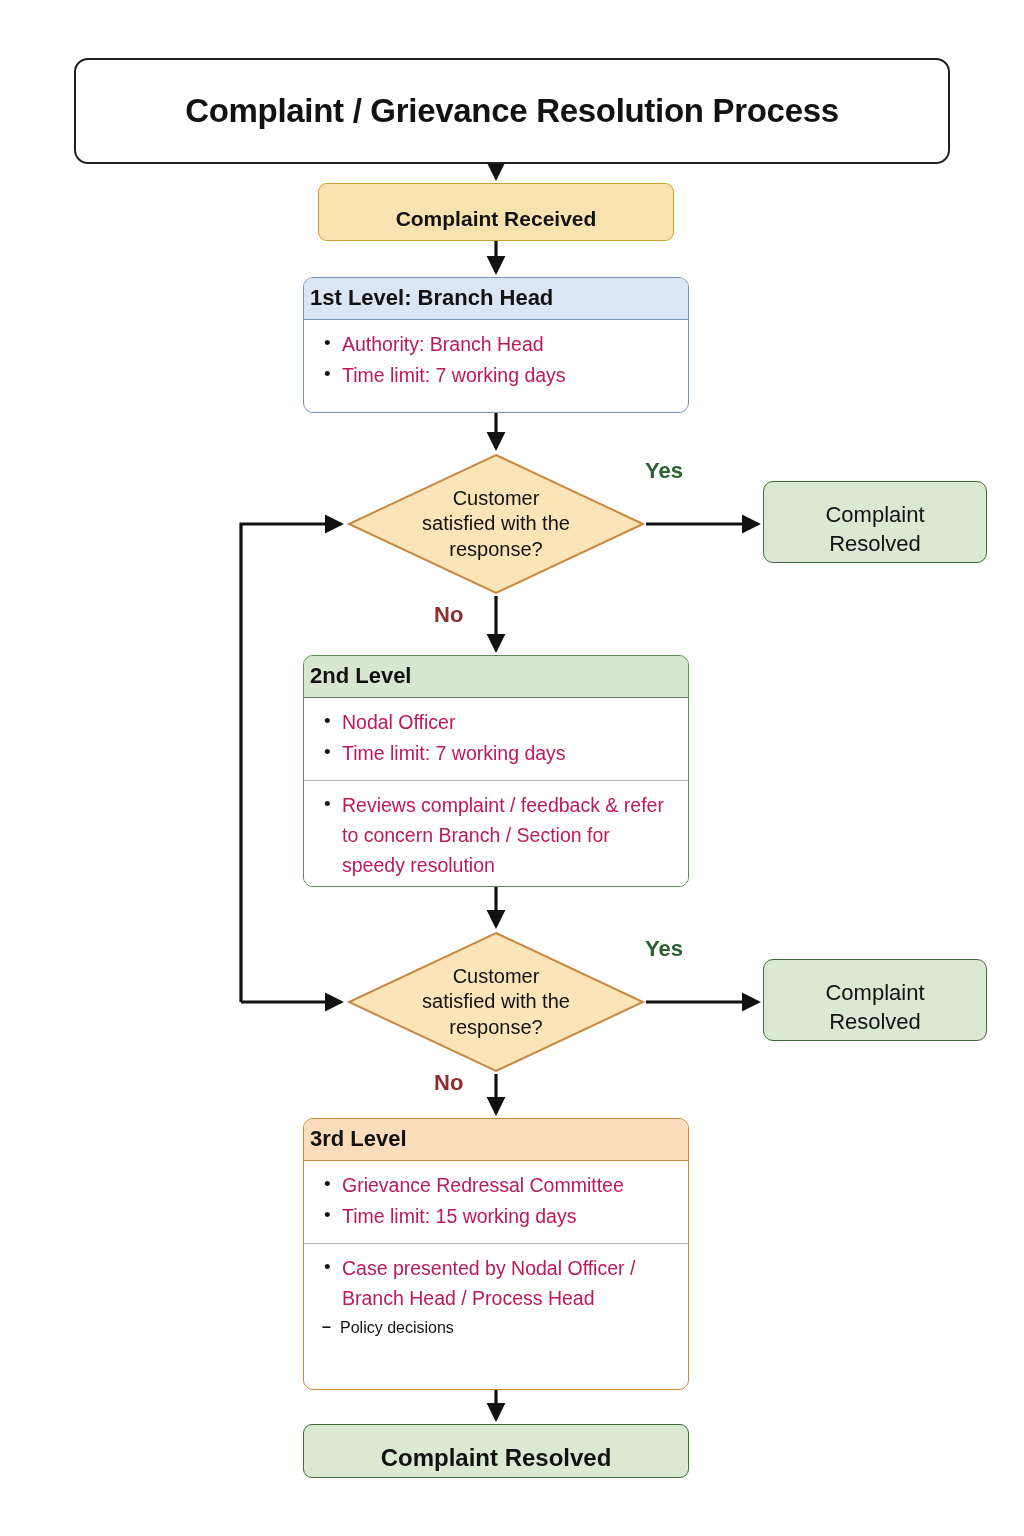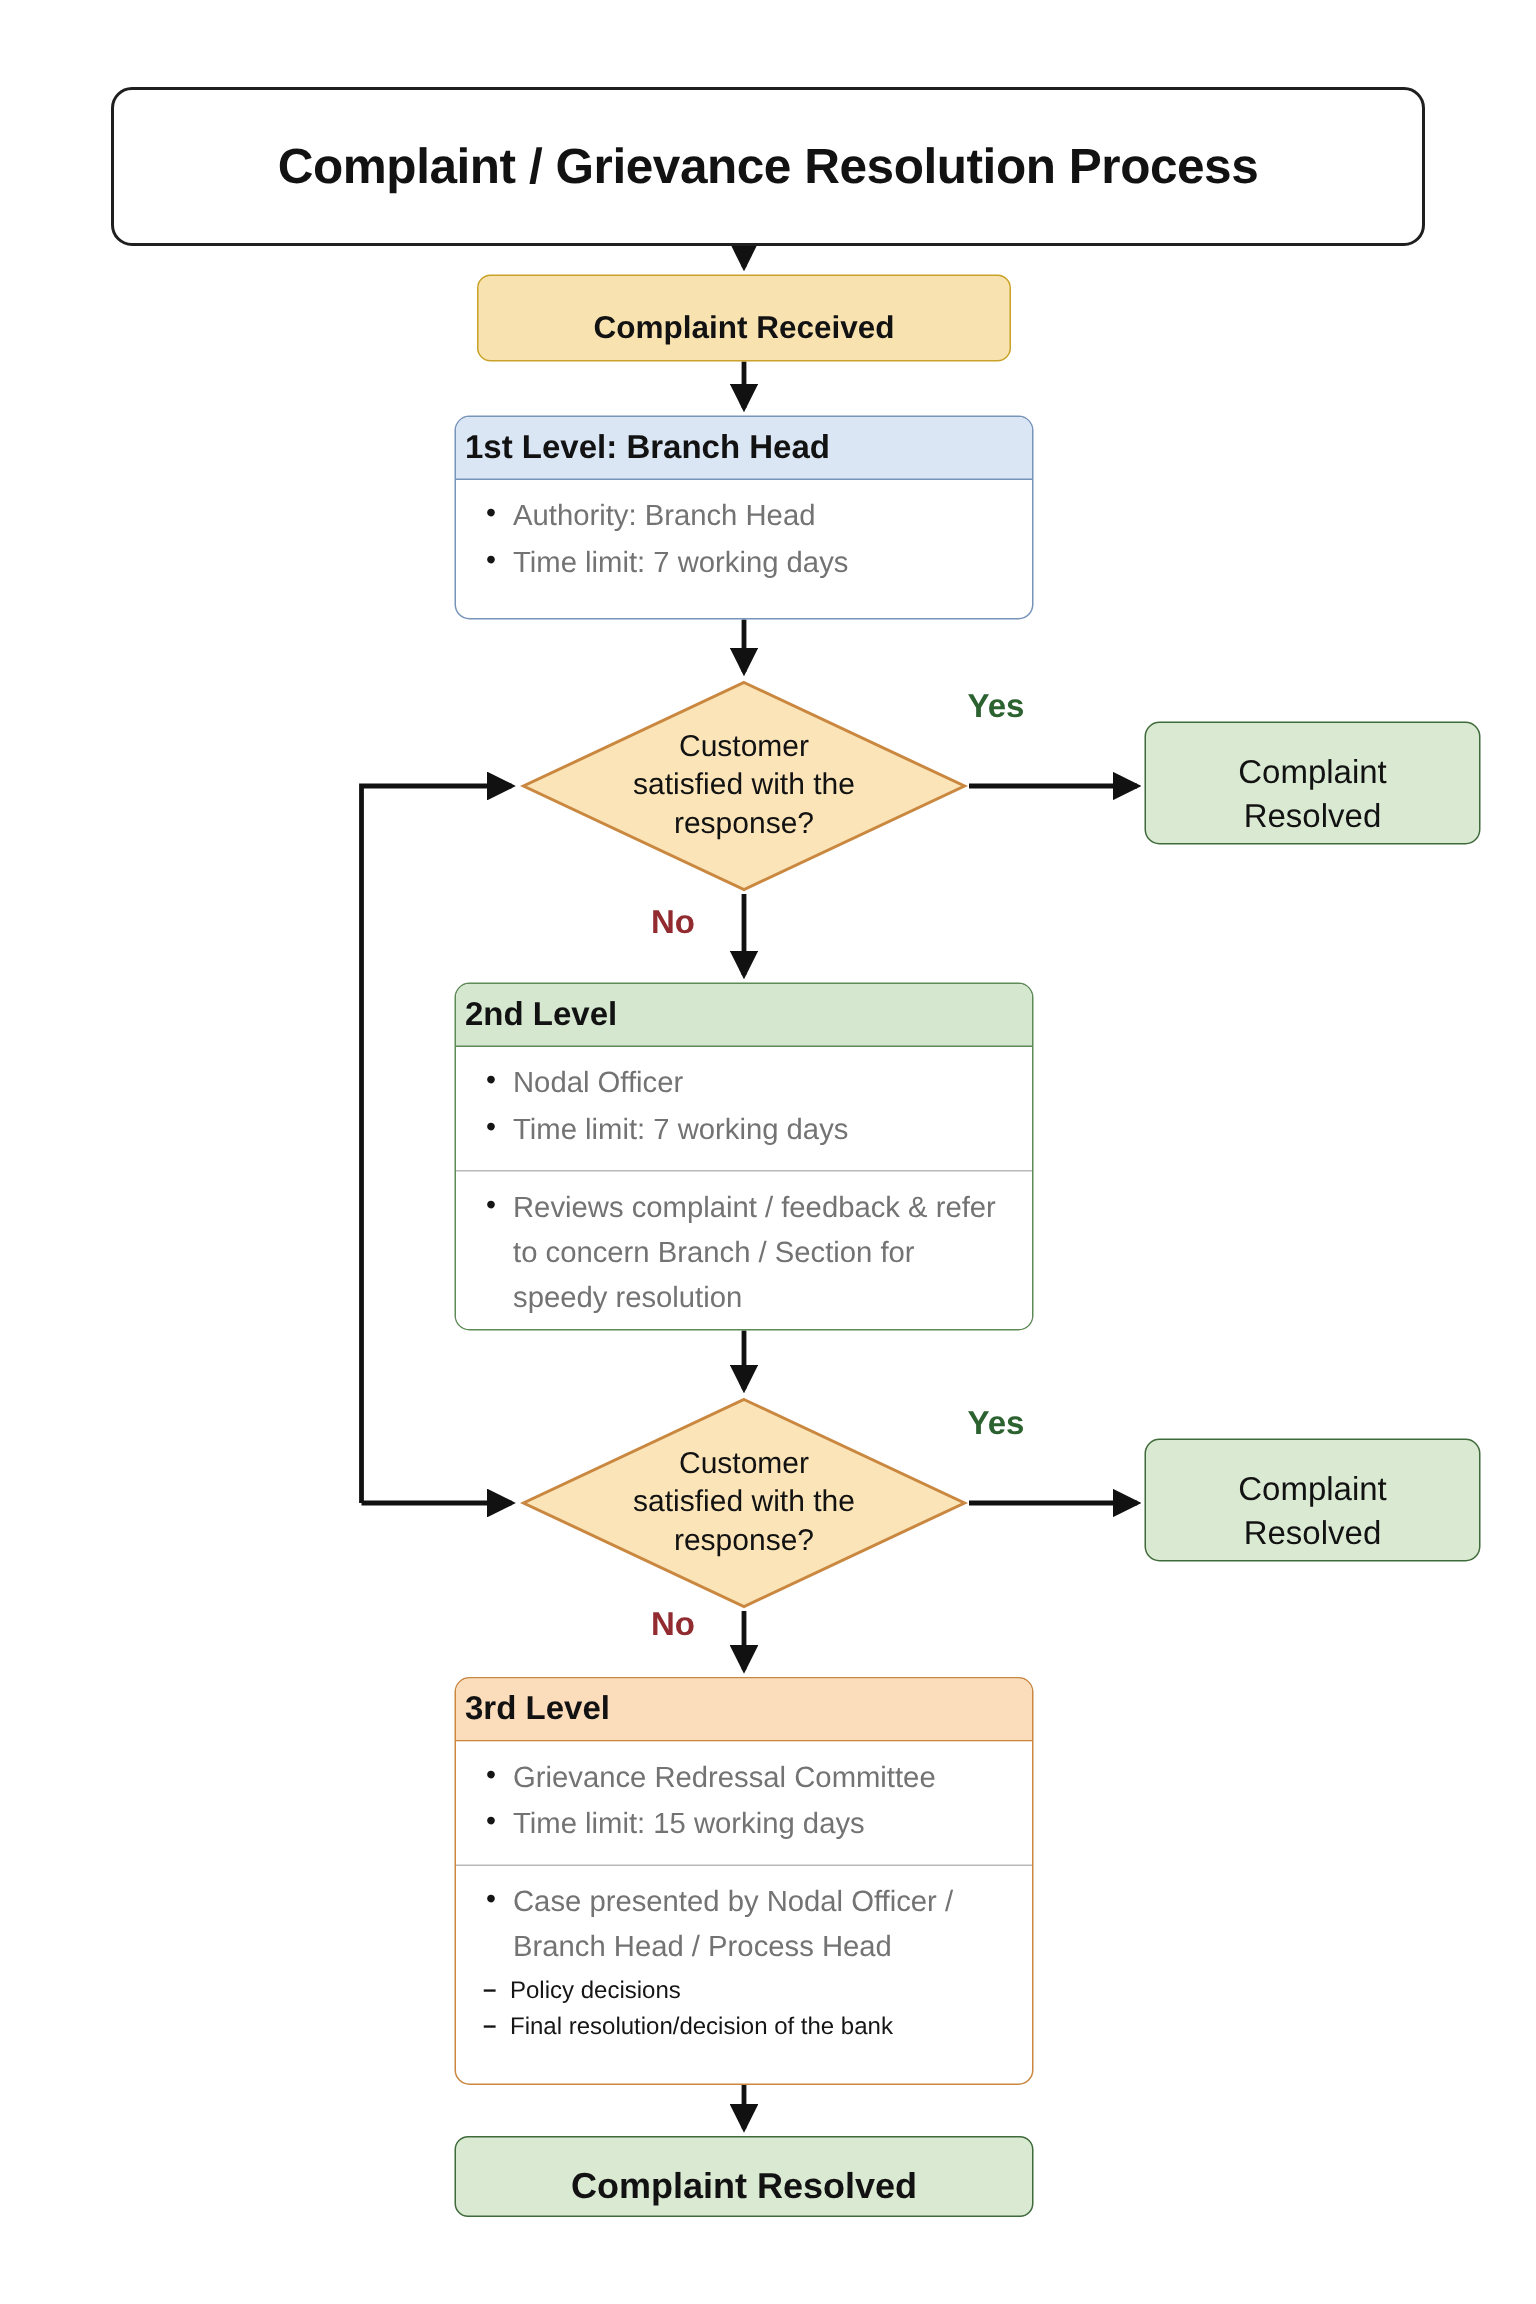--- a/index.html
+++ b/index.html
@@ -140,21 +140,21 @@
   ul.bullets {
     list-style: none;
     margin: 0;
     padding: 0;
   }
   ul.bullets > li {
     position: relative;
     padding-left: 22px;
     font-size: 19.5px;
     line-height: 1.52;
-    color: #737373;
+    color: #be185d;
     margin: 1px 0;
   }
   ul.bullets > li::before {
     content: "\2022";
     position: absolute;
     left: 4px;
     top: -1px;
     font-size: 19px;
     color: #151515;
   }
@@ -368,21 +368,20 @@
         <li><span>Grievance Redressal Committee</span></li>
         <li><span>Time limit: </span><span class="b">15 working days</span></li>
       </ul>
     </div>
     <div class="card-body">
       <ul class="bullets">
         <li><span>Case presented by Nodal Officer / Branch Head / Process Head</span></li>
       </ul>
       <ul class="dashes">
         <li>Policy decisions</li>
-        <li>Final resolution/decision of the bank</li>
       </ul>
     </div>
   </div>
 
   <div class="node pill node-resolved-final">
     <span class="pill-label">Complaint Resolved</span>
   </div>
 
 </div>
 

